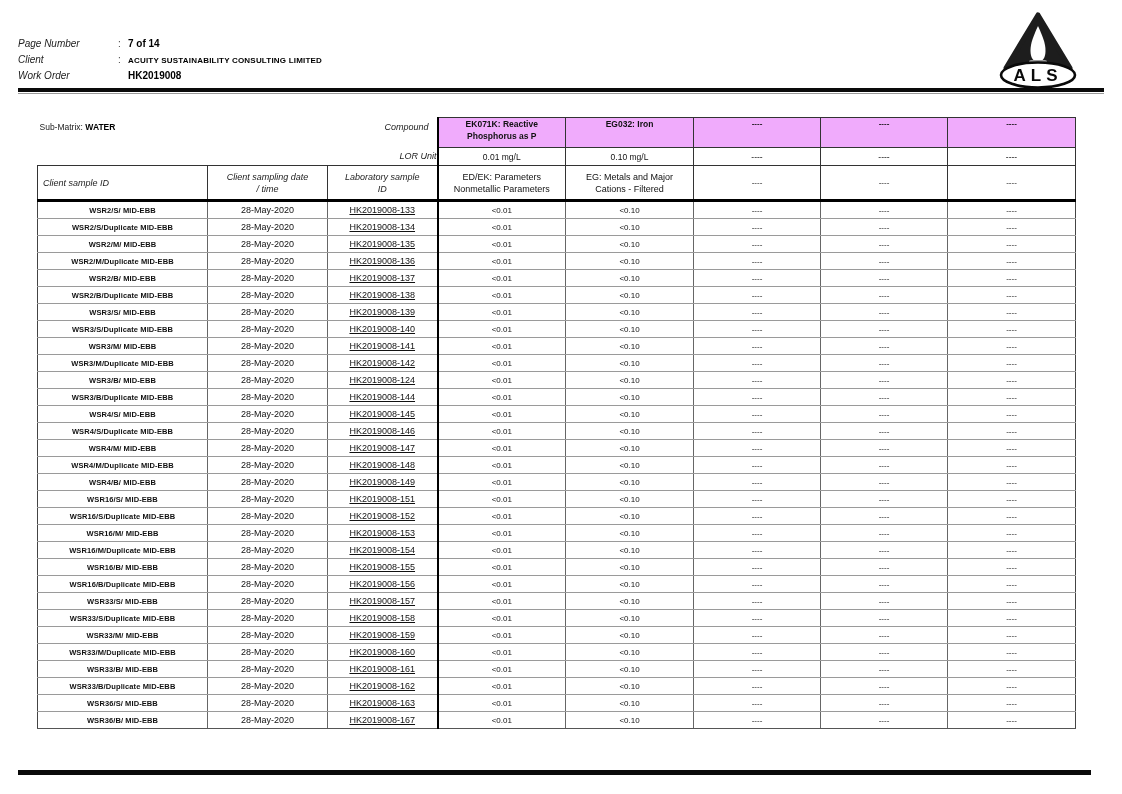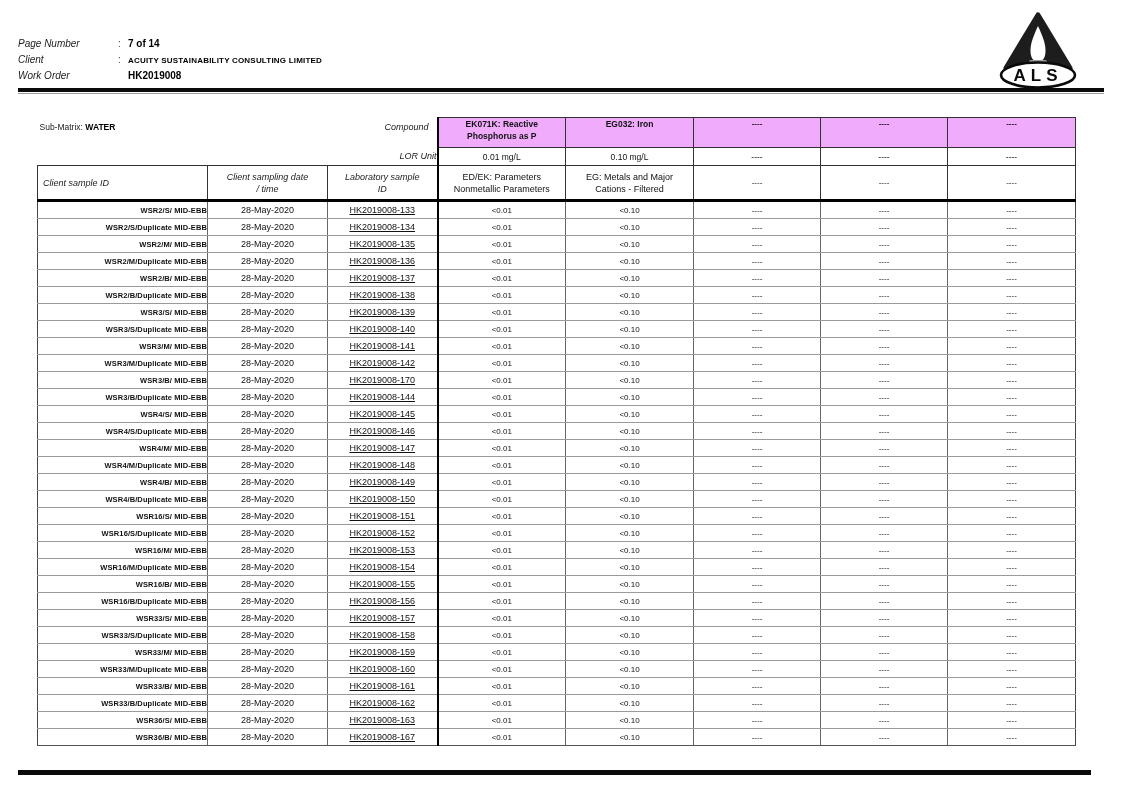--- a/index.html
+++ b/index.html
@@ -37,21 +37,21 @@
   td.hdr-left.first{text-align:left;padding-left:5px;}
   td.hdr-left.center{text-align:center;line-height:12px;}
   td.method{text-align:center;font-size:8px;line-height:12px;color:#111;}
   td.method.dash{font-size:8px;}
   .b-left-heavy{border-left:2px solid #000 !important;}
   
   tbody td{border:1px solid #9a9a9a;border-left:1px solid #666;border-right:1px solid #666;height:16px;text-align:center;vertical-align:middle;}
   tbody tr td:first-child{border-left:1px solid #444;}
   tbody tr td:last-child{border-right:1px solid #444;}
   tbody tr:last-child td{border-bottom:1px solid #555;}
-  td.c-id{text-align:right;padding-left:4px;font-weight:bold;font-size:7.5px;letter-spacing:.1px;}
+  td.c-id{text-align:center;padding-left:4px;font-weight:bold;font-size:7.5px;letter-spacing:.1px;}
   td.c-date{font-size:9px;}
   td.c-lab{font-size:9px;text-decoration:underline;}
   td.c-val{font-size:8px;}
   .rule-bottom{position:absolute;left:18px;top:770px;width:1073px;height:4.5px;background:#0a0a0a;}
 </style>
 </head>
 <body>
 
 <div class="page">
 
@@ -227,21 +227,21 @@
             <td class="c-lab">HK2019008-142</td>
             <td class="c-val b-left-heavy">&lt;0.01</td>
             <td class="c-val">&lt;0.10</td>
             <td class="c-val">----</td>
             <td class="c-val">----</td>
             <td class="c-val">----</td>
           </tr>
           <tr>
             <td class="c-id">WSR3/B/ MID-EBB</td>
             <td class="c-date">28-May-2020</td>
-            <td class="c-lab">HK2019008-170</td>
+            <td class="c-lab">HK2019008-124</td>
             <td class="c-val b-left-heavy">&lt;0.01</td>
             <td class="c-val">&lt;0.10</td>
             <td class="c-val">----</td>
             <td class="c-val">----</td>
             <td class="c-val">----</td>
           </tr>
           <tr>
             <td class="c-id">WSR3/B/Duplicate MID-EBB</td>
             <td class="c-date">28-May-2020</td>
             <td class="c-lab">HK2019008-144</td>
@@ -288,30 +288,20 @@
             <td class="c-val b-left-heavy">&lt;0.01</td>
             <td class="c-val">&lt;0.10</td>
             <td class="c-val">----</td>
             <td class="c-val">----</td>
             <td class="c-val">----</td>
           </tr>
           <tr>
             <td class="c-id">WSR4/B/ MID-EBB</td>
             <td class="c-date">28-May-2020</td>
             <td class="c-lab">HK2019008-149</td>
-            <td class="c-val b-left-heavy">&lt;0.01</td>
-            <td class="c-val">&lt;0.10</td>
-            <td class="c-val">----</td>
-            <td class="c-val">----</td>
-            <td class="c-val">----</td>
-          </tr>
-          <tr>
-            <td class="c-id">WSR4/B/Duplicate MID-EBB</td>
-            <td class="c-date">28-May-2020</td>
-            <td class="c-lab">HK2019008-150</td>
             <td class="c-val b-left-heavy">&lt;0.01</td>
             <td class="c-val">&lt;0.10</td>
             <td class="c-val">----</td>
             <td class="c-val">----</td>
             <td class="c-val">----</td>
           </tr>
           <tr>
             <td class="c-id">WSR16/S/ MID-EBB</td>
             <td class="c-date">28-May-2020</td>
             <td class="c-lab">HK2019008-151</td>

